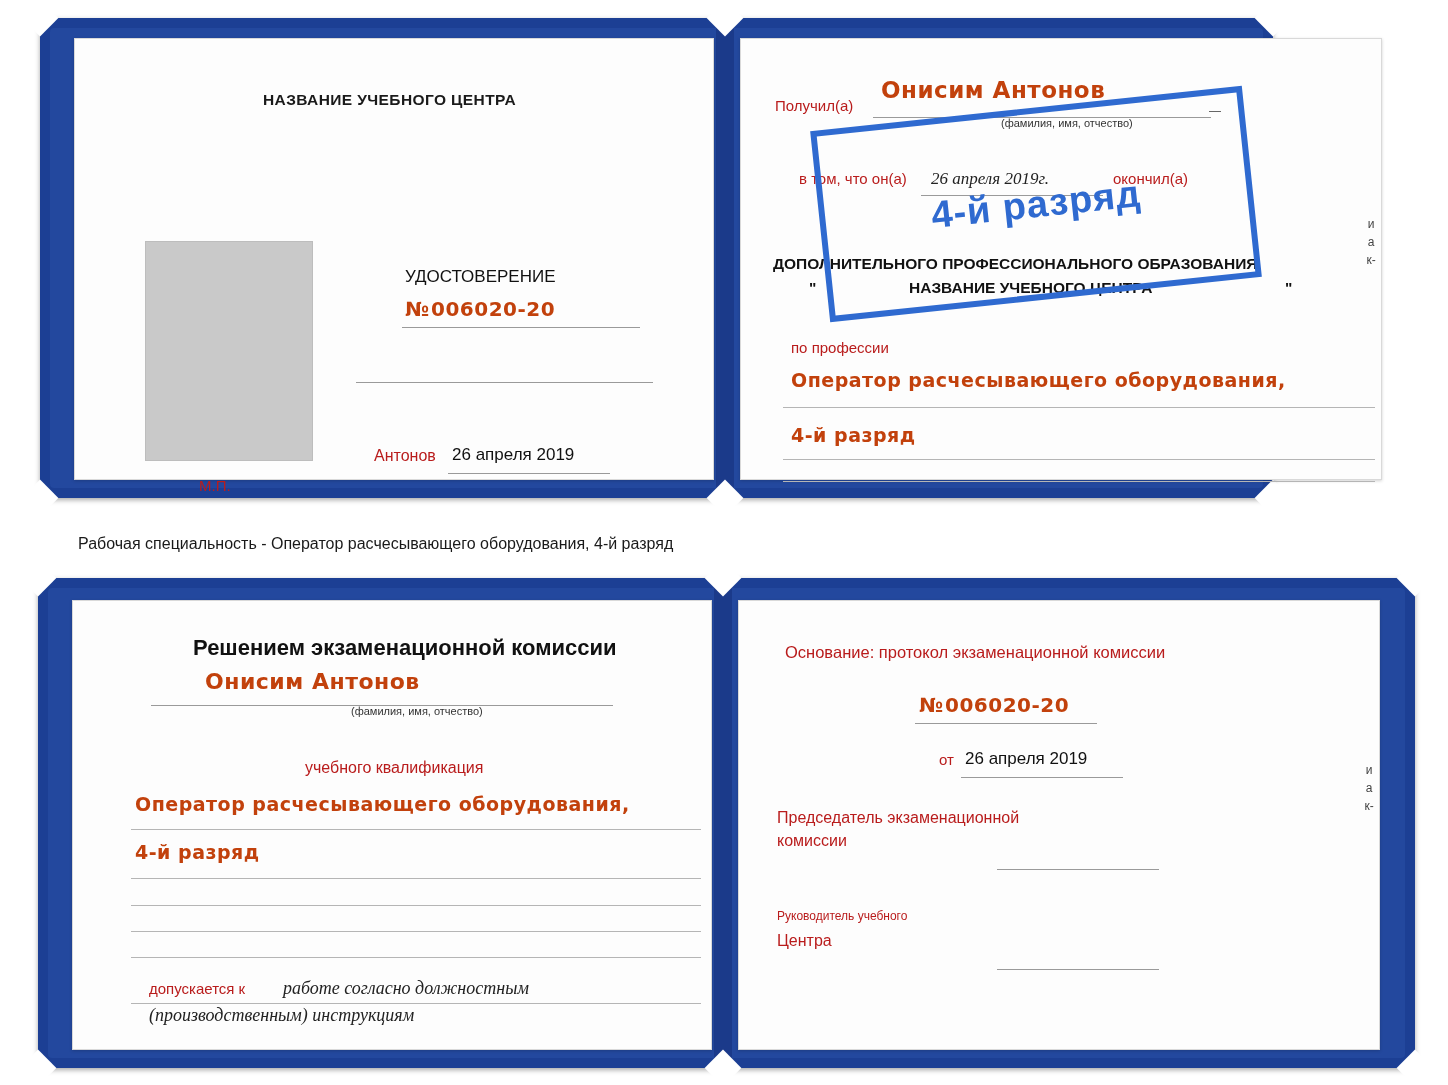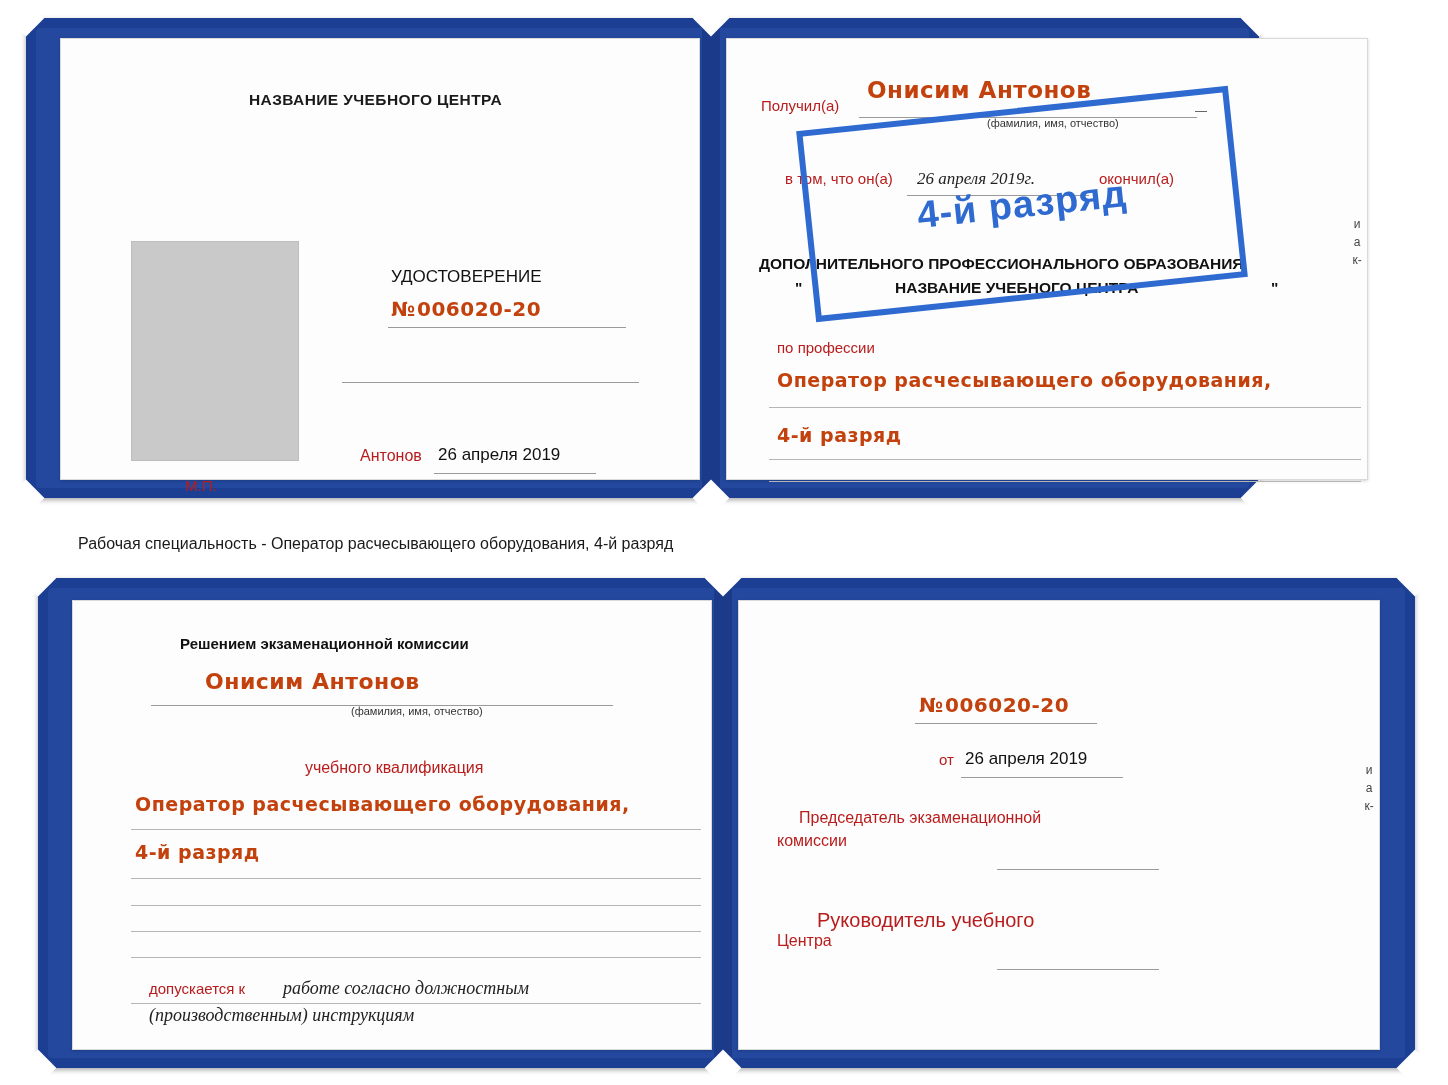--- a/index.html
+++ b/index.html
@@ -85,21 +85,21 @@
     font-size:12px;color:#444;
     line-height:18px;
     text-align:center;
     width:18px;
   }
   .dash{position:absolute;width:12px;height:1px;background:#666;}
 </style>
 </head>
 <body>
 
-<div class="book" style="left:26px;top:18px;width:1233px;height:480px;">
+<div class="book" style="left:40px;top:18px;width:1233px;height:480px;">
   <div class="book-inner" style="left:10px;top:10px;right:10px;bottom:10px;"></div>
   <div class="spine" style="left:676px;width:18px;"></div>
 
   <div class="notch" style="left:-13px;top:-13px;"></div>
   <div class="notch" style="right:-13px;top:-13px;"></div>
   <div class="notch" style="left:-13px;bottom:-13px;"></div>
   <div class="notch" style="right:-13px;bottom:-13px;"></div>
   <div class="notch" style="left:672px;top:-13px;"></div>
   <div class="notch" style="left:672px;bottom:-13px;"></div>
 
@@ -160,21 +160,21 @@
   <div class="spine" style="left:676px;width:18px;"></div>
 
   <div class="notch" style="left:-13px;top:-13px;"></div>
   <div class="notch" style="right:-13px;top:-13px;"></div>
   <div class="notch" style="left:-13px;bottom:-13px;"></div>
   <div class="notch" style="right:-13px;bottom:-13px;"></div>
   <div class="notch" style="left:672px;top:-13px;"></div>
   <div class="notch" style="left:672px;bottom:-13px;"></div>
 
   <div class="page" style="left:34px;top:22px;width:638px;height:448px;">
-    <div class="t lbl-b" style="left:107px;top:34px;font-size:15px;">Решением экзаменационной комиссии</div>
+    <div class="t lbl-b" style="left:120px;top:34px;font-size:22px;">Решением экзаменационной комиссии</div>
 
     <div class="t hand" style="left:132px;top:68px;font-size:22px;font-style:normal;">Онисим Антонов</div>
     <div class="rule" style="left:78px;top:104px;width:462px;"></div>
     <div class="t lbl-sm" style="left:278px;top:104px;">(фамилия, имя, отчество)</div>
 
     <div class="t lbl" style="left:232px;top:158px;font-size:16px;">учебного квалификация</div>
 
     <div class="t hand" style="left:62px;top:192px;font-size:19px;font-style:normal;">Оператор расчесывающего оборудования,</div>
     <div class="rule-l" style="left:58px;top:228px;width:570px;"></div>
     <div class="t hand" style="left:62px;top:240px;font-size:19px;font-style:normal;">4-й разряд</div>
@@ -183,32 +183,33 @@
     <div class="rule-l" style="left:58px;top:330px;width:570px;"></div>
     <div class="rule-l" style="left:58px;top:356px;width:570px;"></div>
 
     <div class="t lbl" style="left:76px;top:379px;font-size:15px;">допускается к</div>
     <div class="t ital" style="left:210px;top:377px;font-size:18px;">работе согласно должностным</div>
     <div class="t ital" style="left:76px;top:404px;font-size:18px;">(производственным) инструкциям</div>
     <div class="rule-l" style="left:58px;top:402px;width:570px;"></div>
   </div>
 
   <div class="page right" style="left:700px;top:22px;width:640px;height:448px;">
+    <div class="t lbl" style="left:46px;top:42px;font-size:16.5px;">Основание: протокол экзаменационной комиссии</div>
 
     <div class="t hand" style="left:180px;top:92px;font-style:normal;">№</div>
     <div class="t hand" style="left:206px;top:92px;font-style:normal;">006020-20</div>
     <div class="rule" style="left:176px;top:122px;width:182px;"></div>
 
     <div class="t lbl" style="left:200px;top:150px;font-size:15px;">от</div>
     <div class="t" style="left:226px;top:148px;font-size:17px;color:#111;">26 апреля 2019</div>
     <div class="rule" style="left:222px;top:176px;width:162px;"></div>
 
-    <div class="t lbl" style="left:38px;top:208px;font-size:16px;margin-left:22px;">Председатель экзаменационной</div>
+    <div class="t lbl" style="left:38px;top:208px;font-size:16px;">Председатель экзаменационной</div>
     <div class="t lbl" style="left:38px;top:231px;font-size:16px;">комиссии</div>
     <div class="rule" style="left:258px;top:268px;width:162px;"></div>
 
-    <div class="t lbl" style="left:38px;top:308px;font-size:20px;margin-left:40px;">Руководитель учебного</div>
+    <div class="t lbl" style="left:38px;top:308px;font-size:12px;">Руководитель учебного</div>
     <div class="t lbl" style="left:38px;top:331px;font-size:16px;">Центра</div>
     <div class="rule" style="left:258px;top:368px;width:162px;"></div>
 
     <div class="edge-txt" style="left:622px;top:160px;width:16px;">и а к-</div>
   </div>
 </div>
 
 </body></html>

